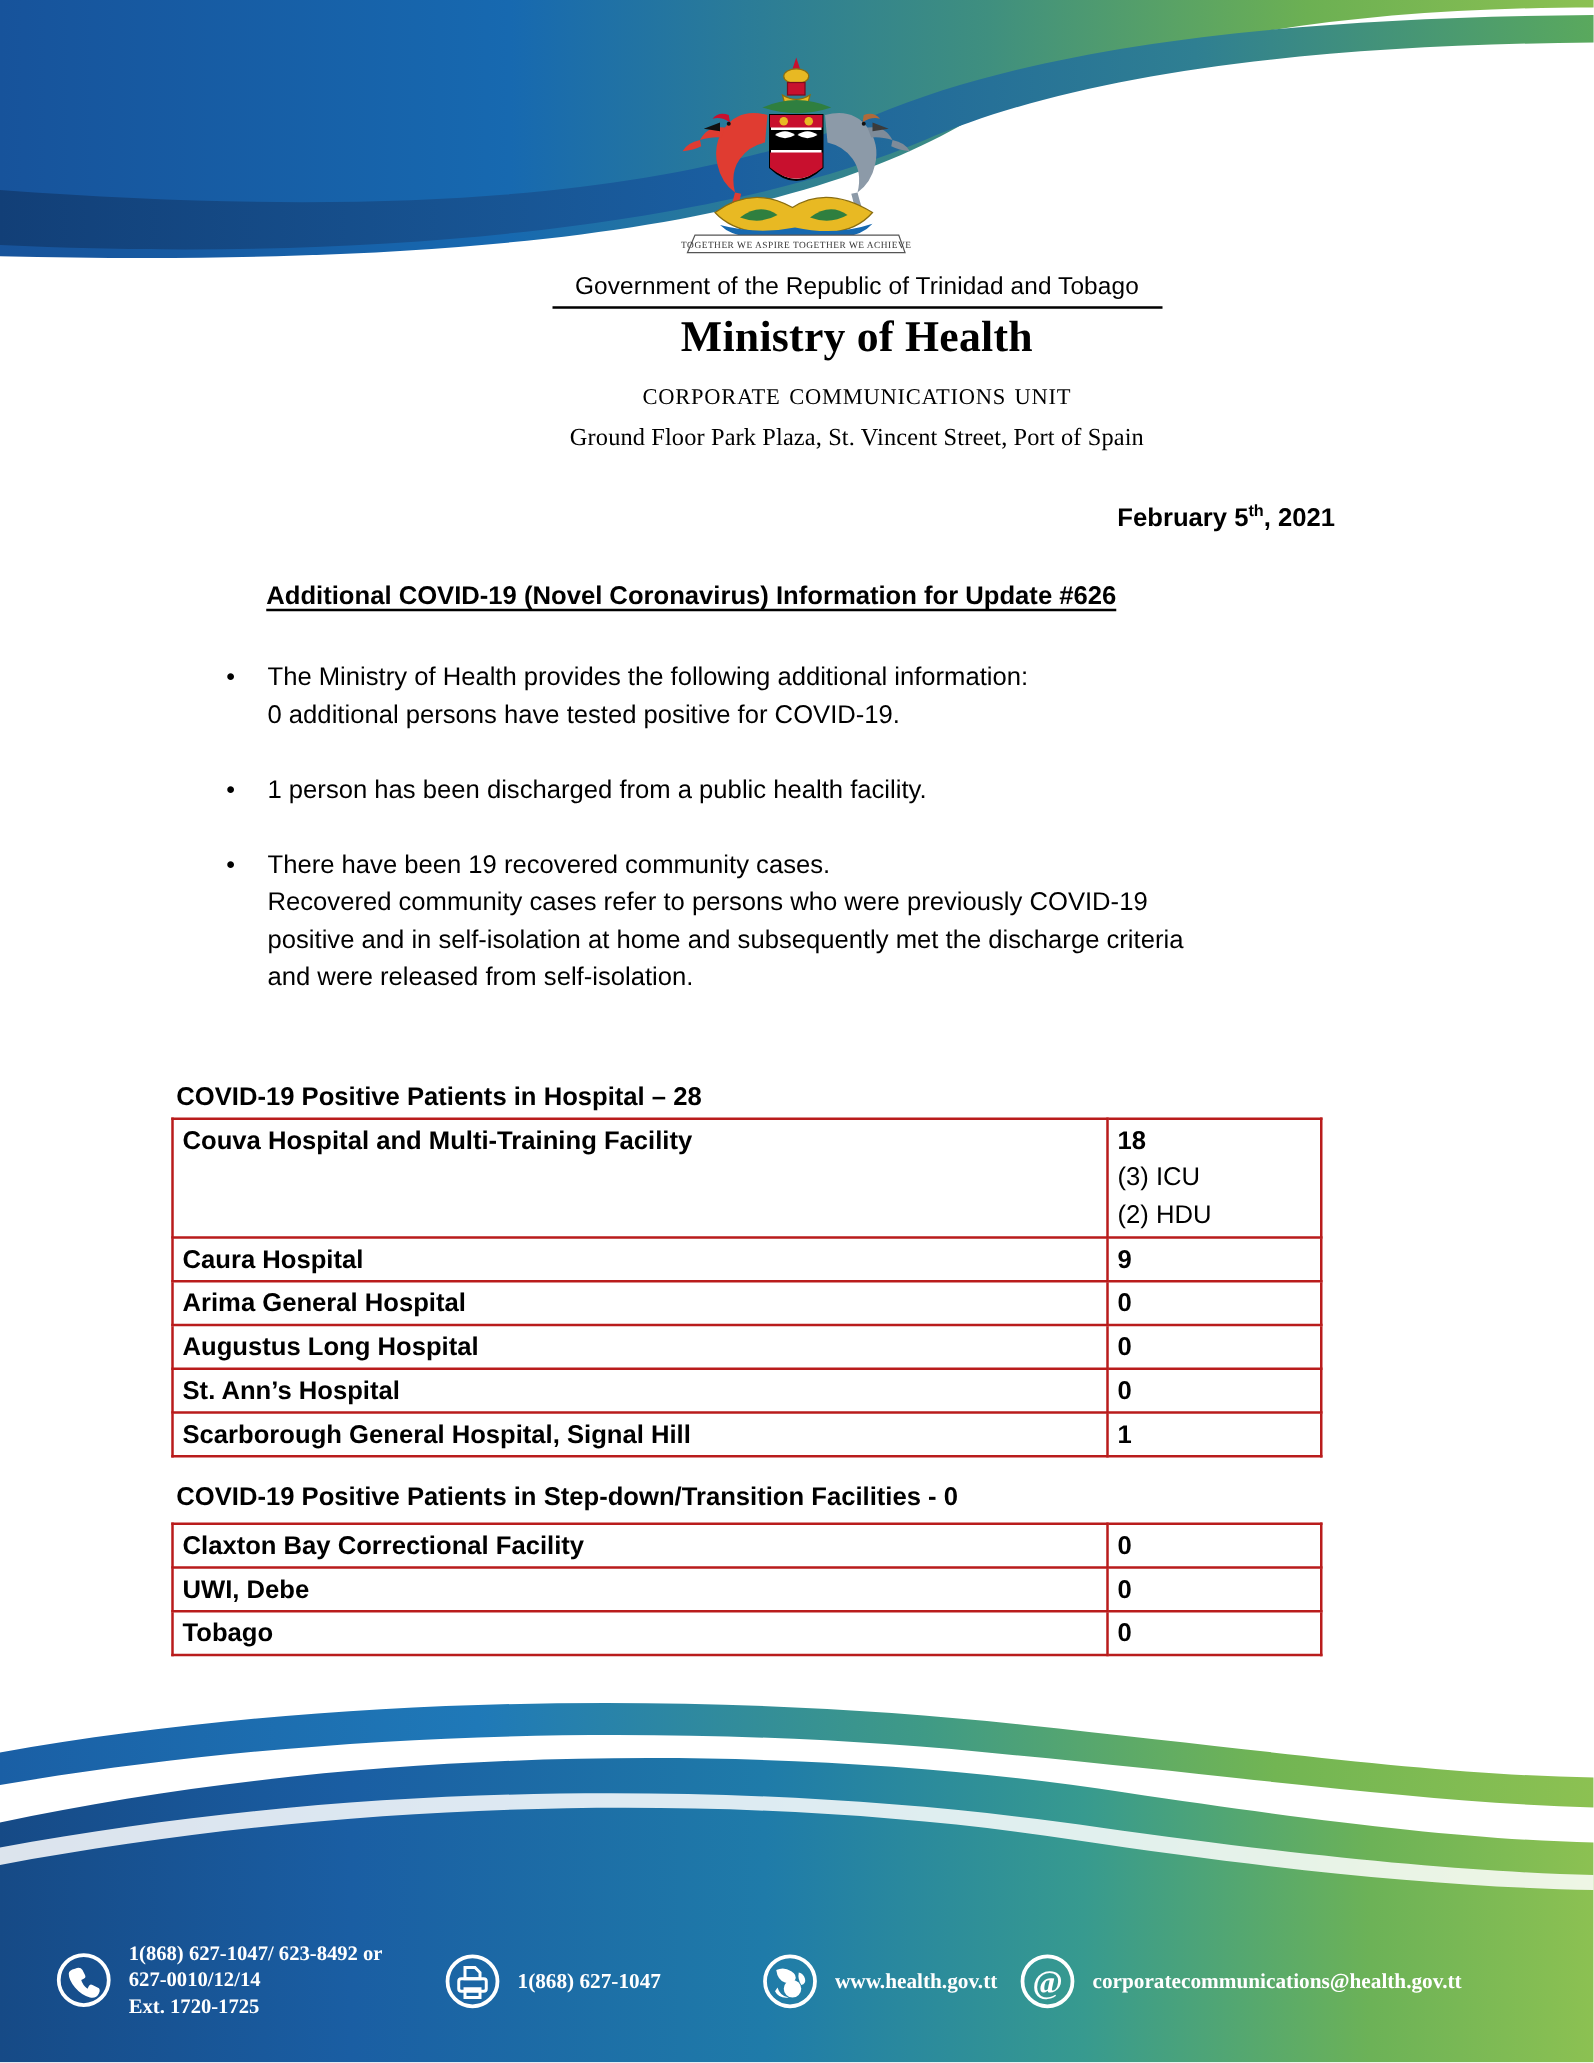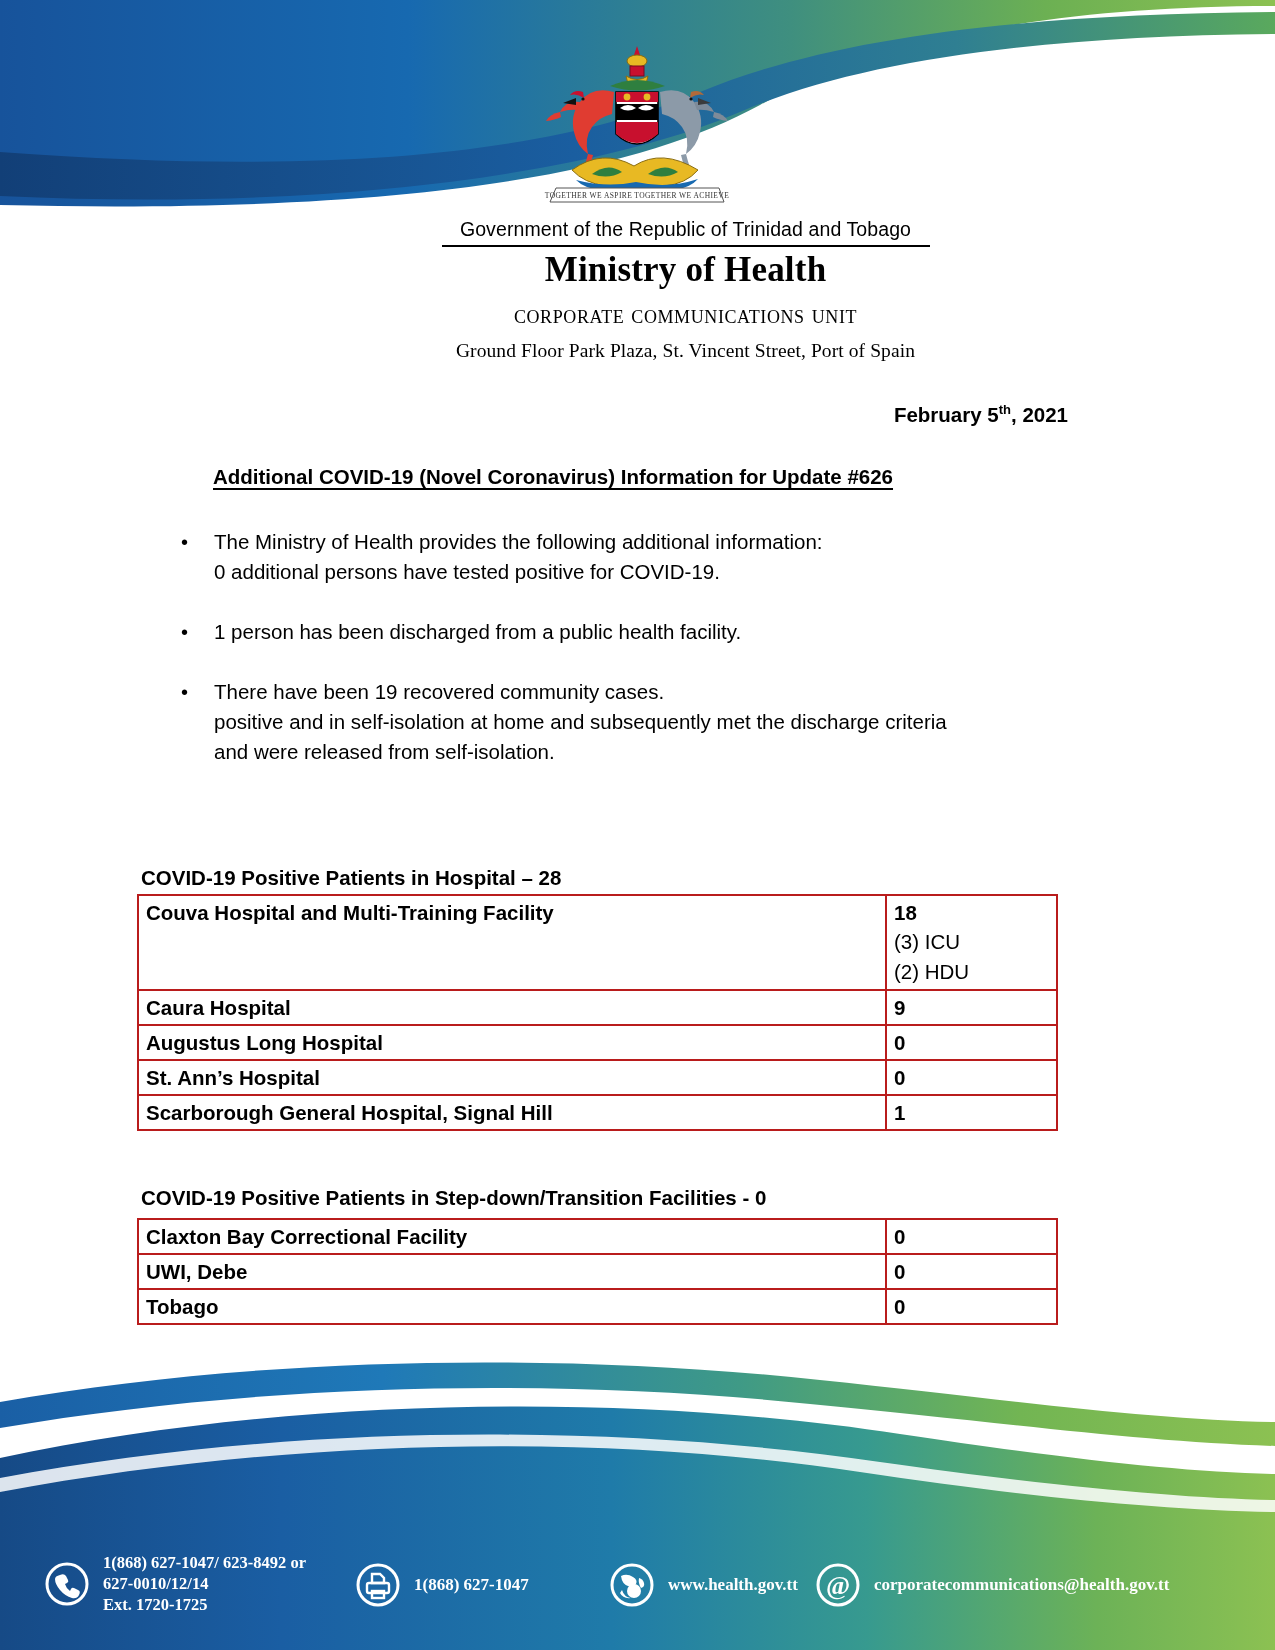--- a/index.html
+++ b/index.html
@@ -280,36 +280,41 @@
   </div>
 
   <div class="bullet">
     <span class="dot">•</span>
     <span class="ln">1 person has been discharged from a public health facility.</span>
   </div>
 
   <div class="bullet">
     <span class="dot">•</span>
     <span class="ln">There have been 19 recovered community cases.</span>
+    <span class="ln">Recovered community cases refer to persons who were previously COVID-19</span>
     <span class="ln">positive and in self-isolation at home and subsequently met the discharge criteria</span>
     <span class="ln">and were released from self-isolation.</span>
   </div>
 
 </div>
 
 <div class="tbl-head" style="top:866px;">COVID-19 Positive Patients in Hospital – 28</div>
 <table class="data" style="top:894px;">
   <tbody>
       <tr>
     <td>Couva Hospital and Multi-Training Facility</td>
     <td class="num"><span>18</span><span class="sub">(3) ICU</span><span class="sub">(2) HDU</span></td>
   </tr>
   <tr>
     <td>Caura Hospital</td>
     <td class="num">9</td>
+  </tr>
+  <tr>
+    <td>Arima General Hospital</td>
+    <td class="num">0</td>
   </tr>
   <tr>
     <td>Augustus Long Hospital</td>
     <td class="num">0</td>
   </tr>
   <tr>
     <td>St. Ann’s Hospital</td>
     <td class="num">0</td>
   </tr>
   <tr>

